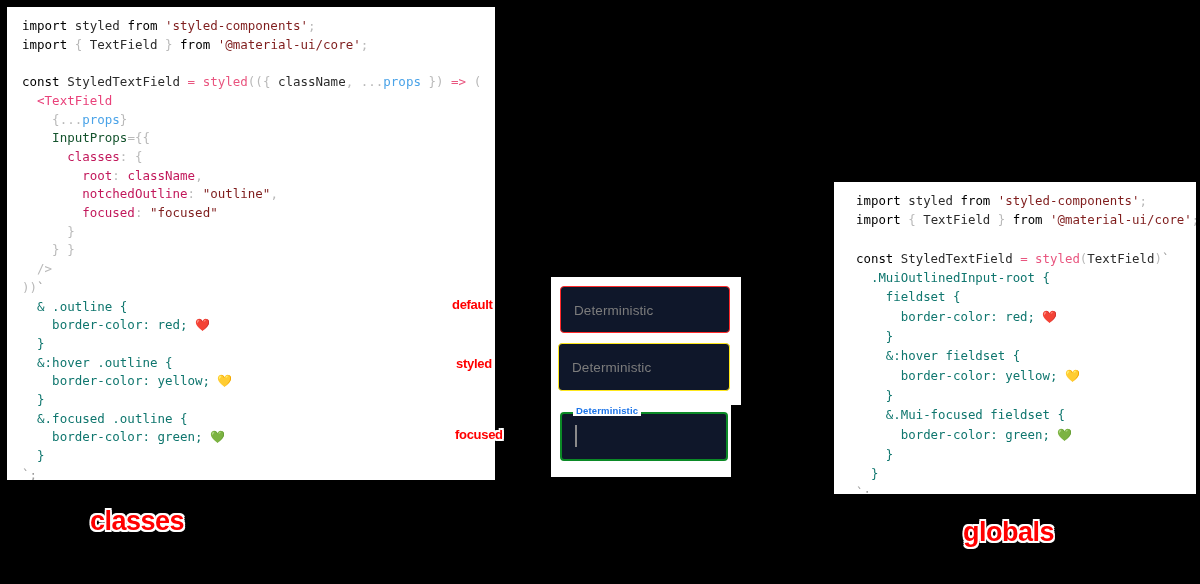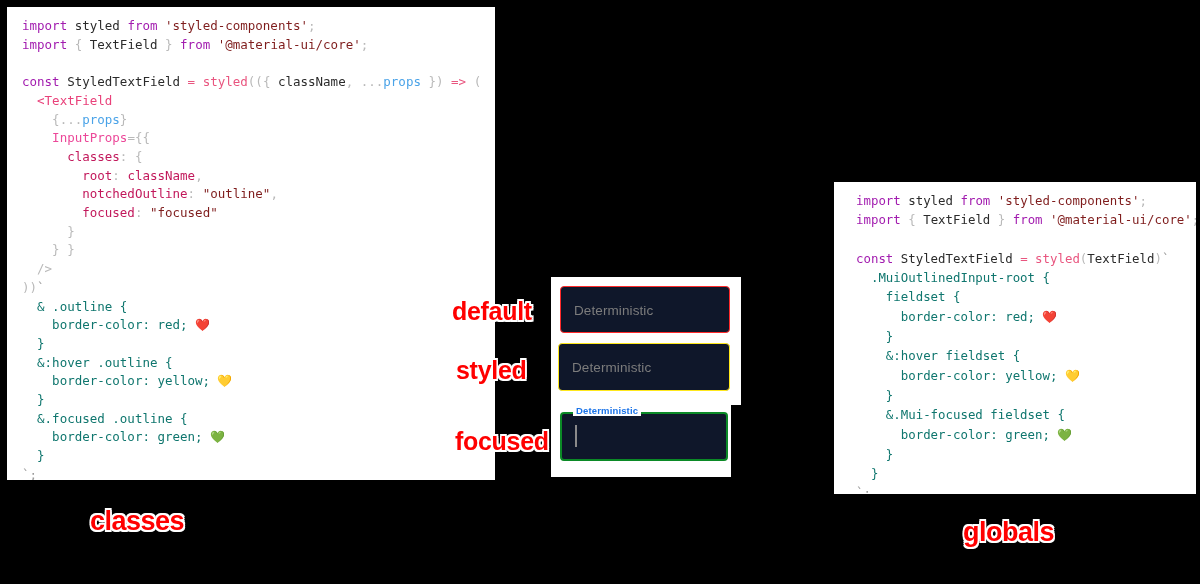--- a/index.html
+++ b/index.html
@@ -44,28 +44,28 @@
     white-space: pre;
     color: #333333;
   }
   #panel-globals .code {
     font-size: 12.4px;
     line-height: 19.3px;
   }
   .code .ln { display: block; min-height: 18px; }
 
   
-  .t-kw    { color: #a21caf; }      
+  .t-kw    { color: #000000; }      
   .t-plain { color: #2b2b2b; }      
   .t-str   { color: #7f1d1d; }
   .t-punc  { color: #b9b9b9; }      
   .t-fn    { color: #e9557f; }      
   .t-tag   { color: #e9417a; }      
   .t-prop  { color: #4aa3e8; }      
-  .t-attr  { color: #ec4899; }      
+  .t-attr  { color: #14532d; }      
   .t-key   { color: #c2185b; }      
   .t-css   { color: #0f766e; }      
   .t-tick  { color: #9a9a9a; }
   .t-sem   { color: #b9b9b9; }
   .emoji   { font-family: "DejaVu Sans", sans-serif; font-size: 12px; }
 
   
   #preview-panel {
     position: absolute;
     left: 551px;
@@ -150,21 +150,21 @@
     font-weight: bold;
     color: #ff0000;
     letter-spacing: -.3px;
     text-shadow:
       -1.6px -1.6px 0 #ffffff,  1.6px -1.6px 0 #ffffff,
       -1.6px  1.6px 0 #ffffff,  1.6px  1.6px 0 #ffffff,
       -1.6px 0 0 #ffffff, 1.6px 0 0 #ffffff,
       0 -1.6px 0 #ffffff, 0 1.6px 0 #ffffff;
     white-space: nowrap;
   }
-  .anno-state { font-size: 25px; }
+  .anno-state { font-size: 13px; }
   #anno-default { left: 452px; top: 297px; }
   #anno-hover   { left: 456px; top: 356px; }
   #anno-focused { left: 455px; top: 427px; }
 
   .anno-title { font-size: 27px; letter-spacing: -.5px; }
   #anno-classes { left: 90px;  top: 506px; }
   #anno-globals { left: 915px; top: 517px; padding-left: 48px; }
 </style>
 </head>
 <body>

